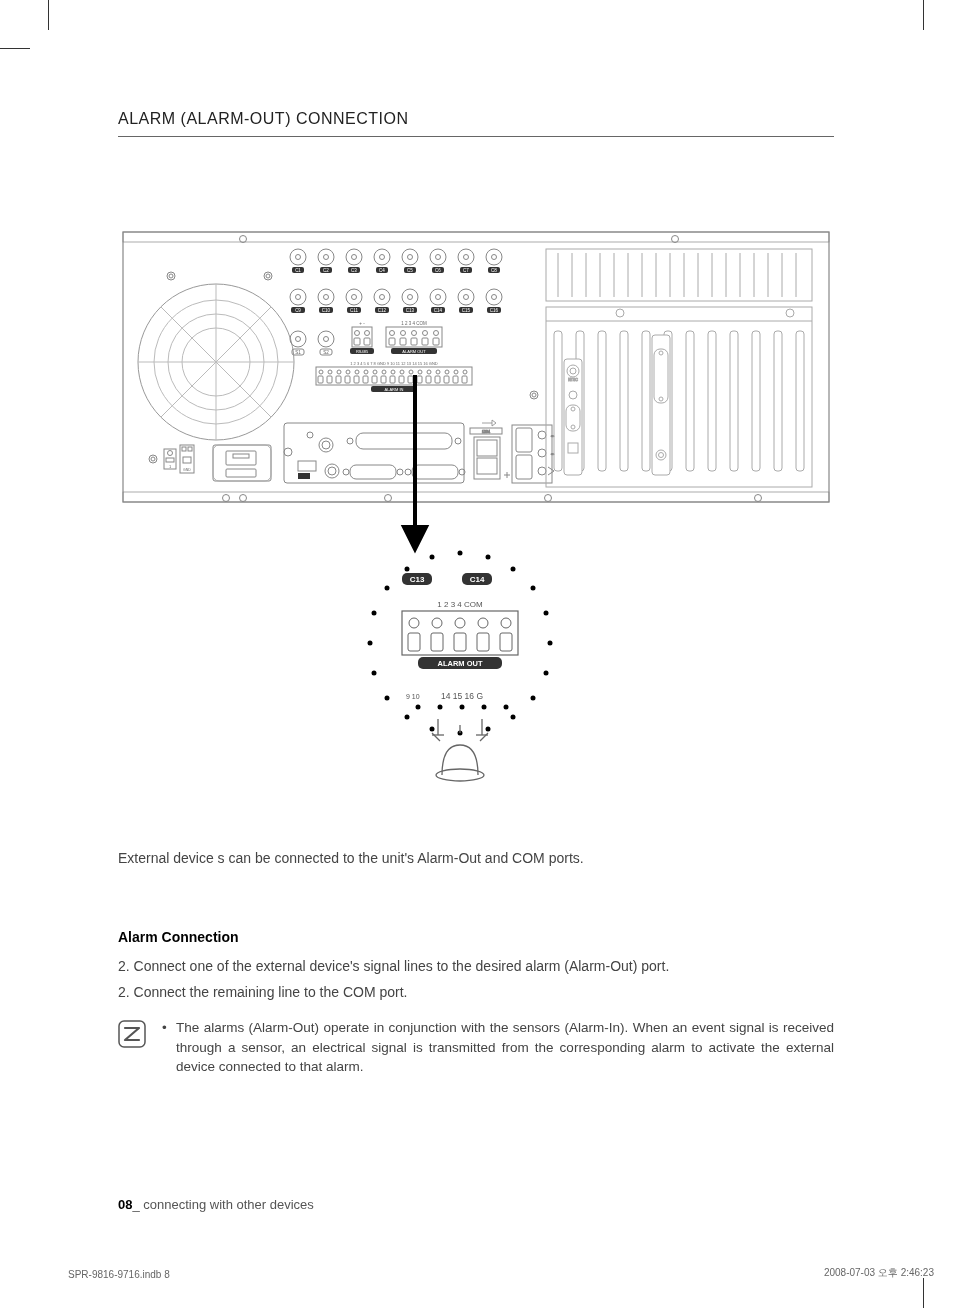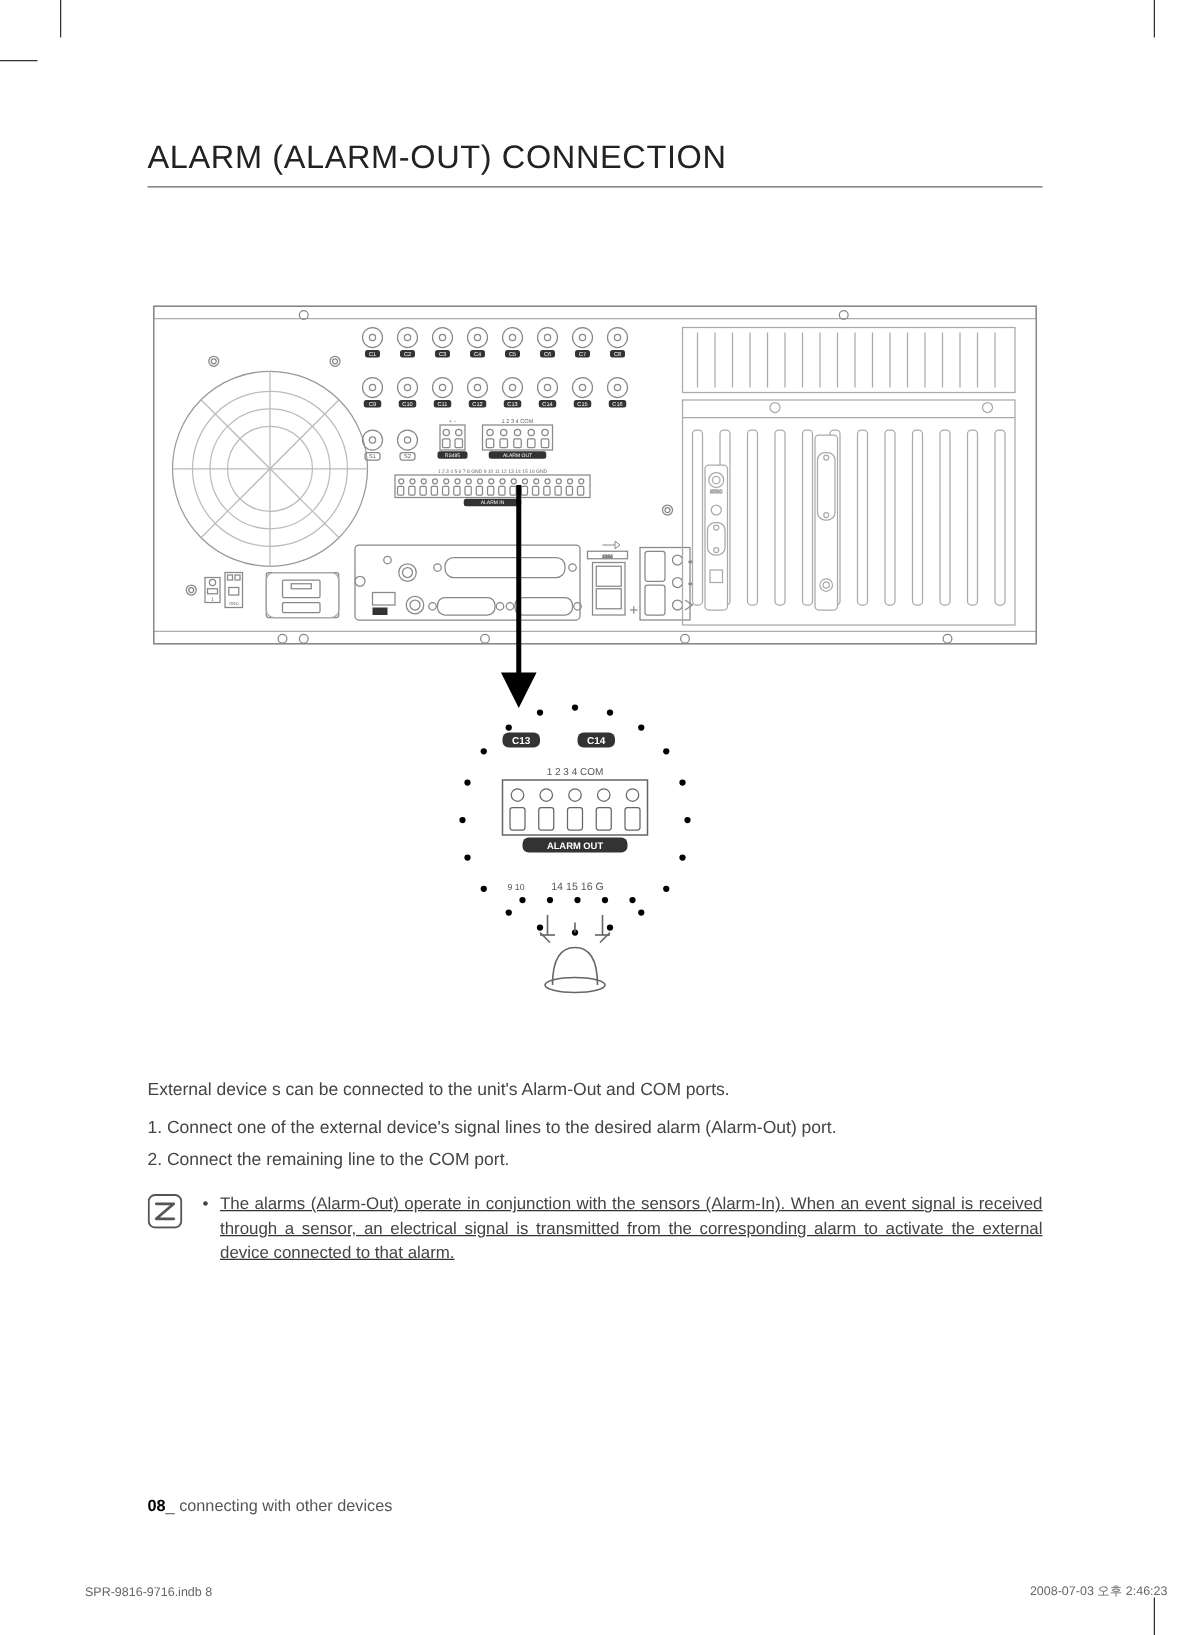--- a/index.html
+++ b/index.html
@@ -25,21 +25,21 @@
   .crop-br-v { bottom: 0; right: 30px; width: 1px; height: 30px; }
 
   .page {
     position: absolute;
     top: 110px;
     left: 118px;
     width: 716px;
   }
 
   .heading {
-    font-size: 26px;
+    font-size: 16px;
     font-weight: 400;
     letter-spacing: 0.5px;
     border-bottom: 1px solid #666;
     padding-bottom: 8px;
     margin-bottom: 90px;
     color: #222;
   }
 
   .figure-area {
     width: 100%;
@@ -72,21 +72,20 @@
     line-height: 1.7;
     color: #444;
     margin-top: 2px;
   }
 
   .note-block {
     display: flex;
     align-items: flex-start;
     margin-top: 14px;
     gap: 16px;
-    text-decoration: underline;
   }
   .note-icon {
     flex: 0 0 28px;
     margin-top: 2px;
   }
   .note-list {
     list-style: none;
     font-size: 13.5px;
     line-height: 1.44;
     color: #444;
@@ -554,22 +553,23 @@
           <line x1="28" y1="10" x2="28" y2="2"></line>
           <line x1="8" y1="18" x2="0" y2="10"></line>
           <line x1="48" y1="18" x2="56" y2="10"></line>
         </g>
       </g>
     </svg>
   </div>
 
   <p class="body-text">External device s can be connected to the unit's Alarm-Out and COM ports.</p>
 
-
-  <p class="numbered">1. Connect one of the external device's signal lines to the desired alarm (Alarm-Out) port.</p>
+  <h3 class="subheading">Alarm Connection</h3>
+
+  <p class="numbered">2. Connect one of the external device's signal lines to the desired alarm (Alarm-Out) port.</p>
   <p class="numbered">2. Connect the remaining line to the COM port.</p>
 
   <div class="note-block">
     <div class="note-icon">
       <svg width="28" height="28" viewBox="0 0 28 28">
         <rect x="1" y="1" width="26" height="26" rx="5" fill="none" stroke="#555" stroke-width="1.5"></rect>
         <path d="M 7 8 L 21 8 L 7 20 L 21 20" fill="none" stroke="#555" stroke-width="2.2" stroke-linejoin="round" stroke-linecap="round"></path>
       </svg>
     </div>
     <ul class="note-list">

